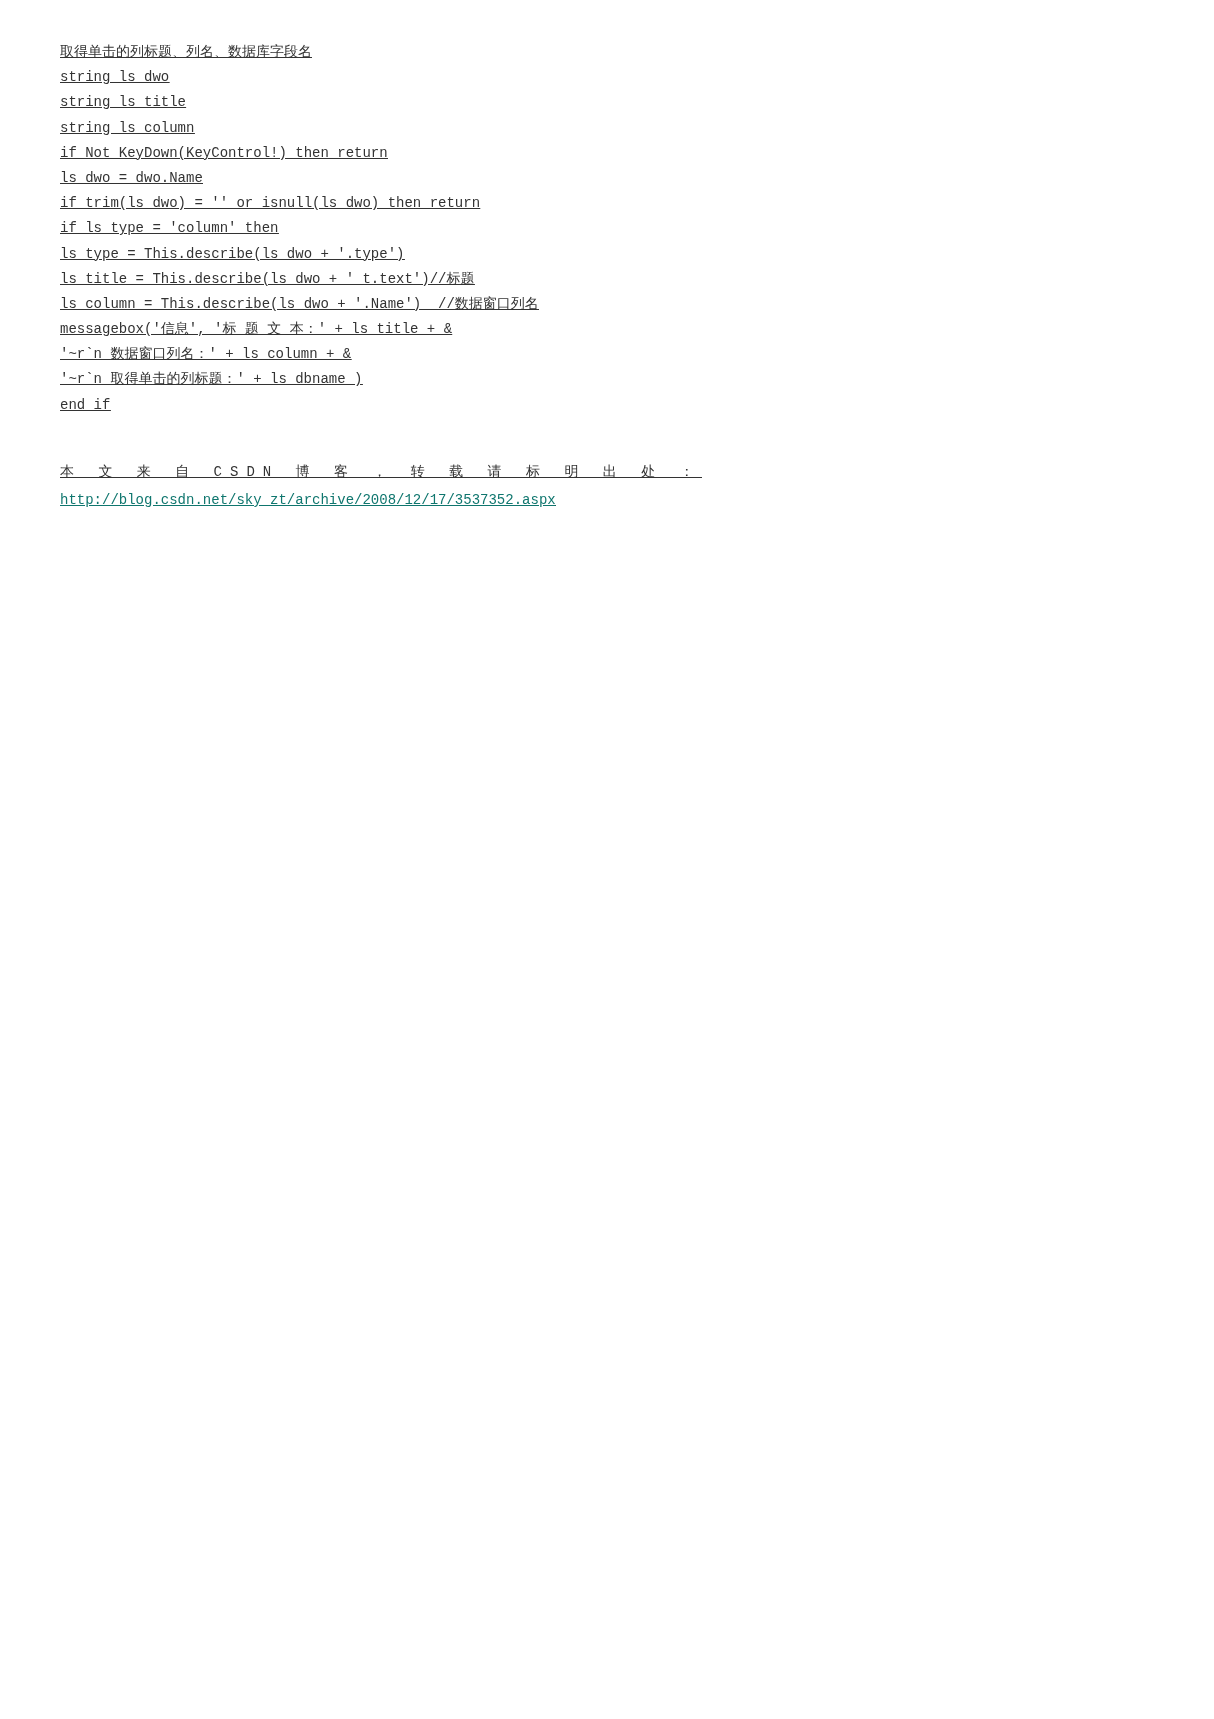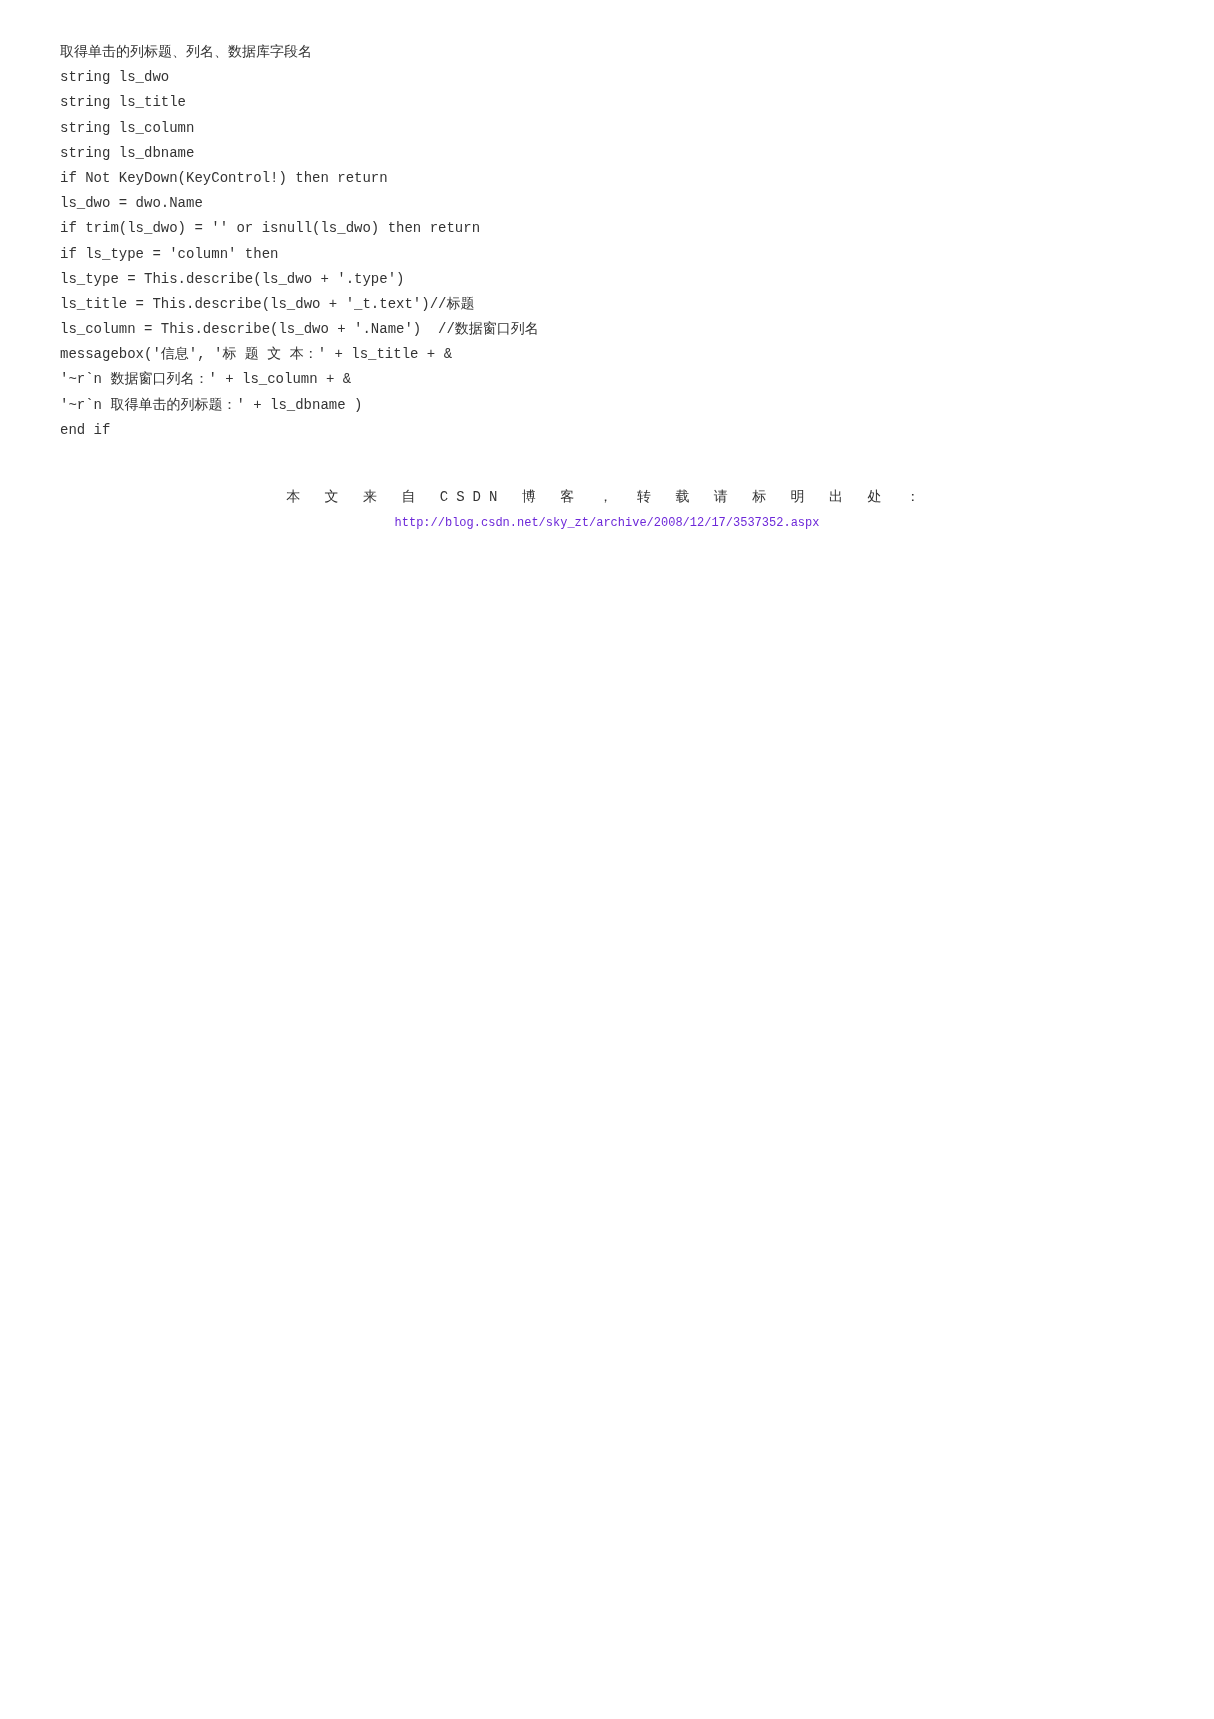--- a/index.html
+++ b/index.html
@@ -1,18 +1,19 @@
 <!DOCTYPE html>
 <html><head>
   <meta charset="utf-8">
   <style>
     * {
       margin: 0;
       padding: 0;
       box-sizing: border-box;
+      text-decoration: underline;
     }
 
     body {
       background-color: #ffffff;
       font-family: 'Courier New', Courier, monospace;
       font-size: 14px;
       color: #333333;
       padding: 40px 60px;
       min-height: 1719px;
       width: 1214px;
@@ -26,46 +27,44 @@
     .code-line {
       white-space: pre;
       color: #333333;
       font-family: 'Courier New', Courier, monospace;
       font-size: 14px;
     }
 
     .footer-section {
       margin-top: 20px;
       line-height: 2.0;
-      text-align: center;
     }
 
     .footer-line {
       font-family: 'Courier New', Courier, monospace;
       font-size: 14px;
       color: #333333;
       letter-spacing: 8px;
     }
 
     .footer-url {
       font-family: 'Courier New', Courier, monospace;
-      font-size: 12px;
-      color: #6d28d9;
+      font-size: 14px;
+      color: #0f766e;
       letter-spacing: 0px;
     }
   </style>
 </head>
 <body>
 
 <div class="code-block">
   <div class="code-line">取得单击的列标题、列名、数据库字段名</div>
   <div class="code-line">string ls_dwo</div>
   <div class="code-line">string ls_title</div>
   <div class="code-line">string ls_column</div>
-  <div class="code-line">string ls_dbname</div>
   <div class="code-line">if Not KeyDown(KeyControl!) then return</div>
   <div class="code-line">ls_dwo = dwo.Name</div>
   <div class="code-line">if trim(ls_dwo) = '' or isnull(ls_dwo) then return</div>
   <div class="code-line">if ls_type = 'column' then</div>
   <div class="code-line">ls_type = This.describe(ls_dwo + '.type')</div>
   <div class="code-line">ls_title = This.describe(ls_dwo + '_t.text')//标题</div>
   <div class="code-line">ls_column = This.describe(ls_dwo + '.Name')  //数据窗口列名</div>
   <div class="code-line">messagebox('信息', '标 题 文 本：' + ls_title + &amp;</div>
   <div class="code-line">'~r`n 数据窗口列名：' + ls_column + &amp;</div>
   <div class="code-line">'~r`n 取得单击的列标题：' + ls_dbname )</div>

